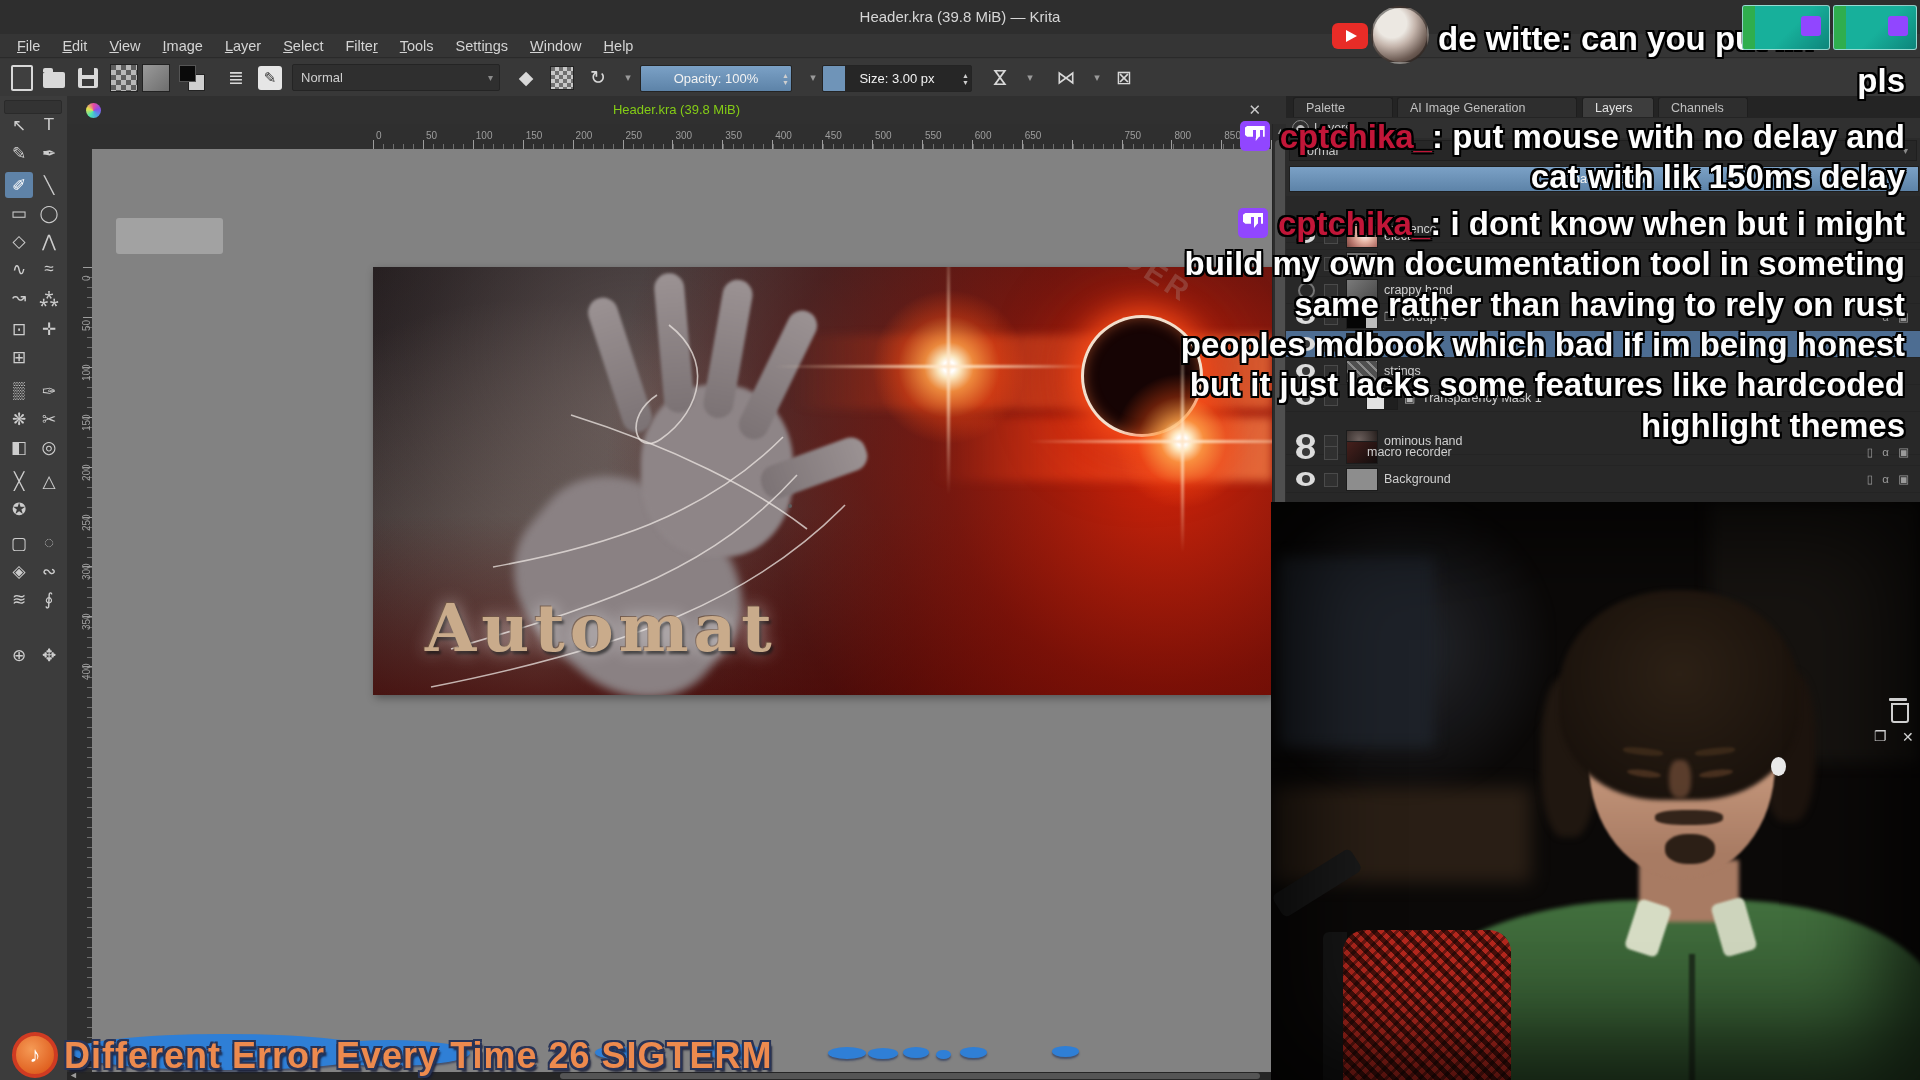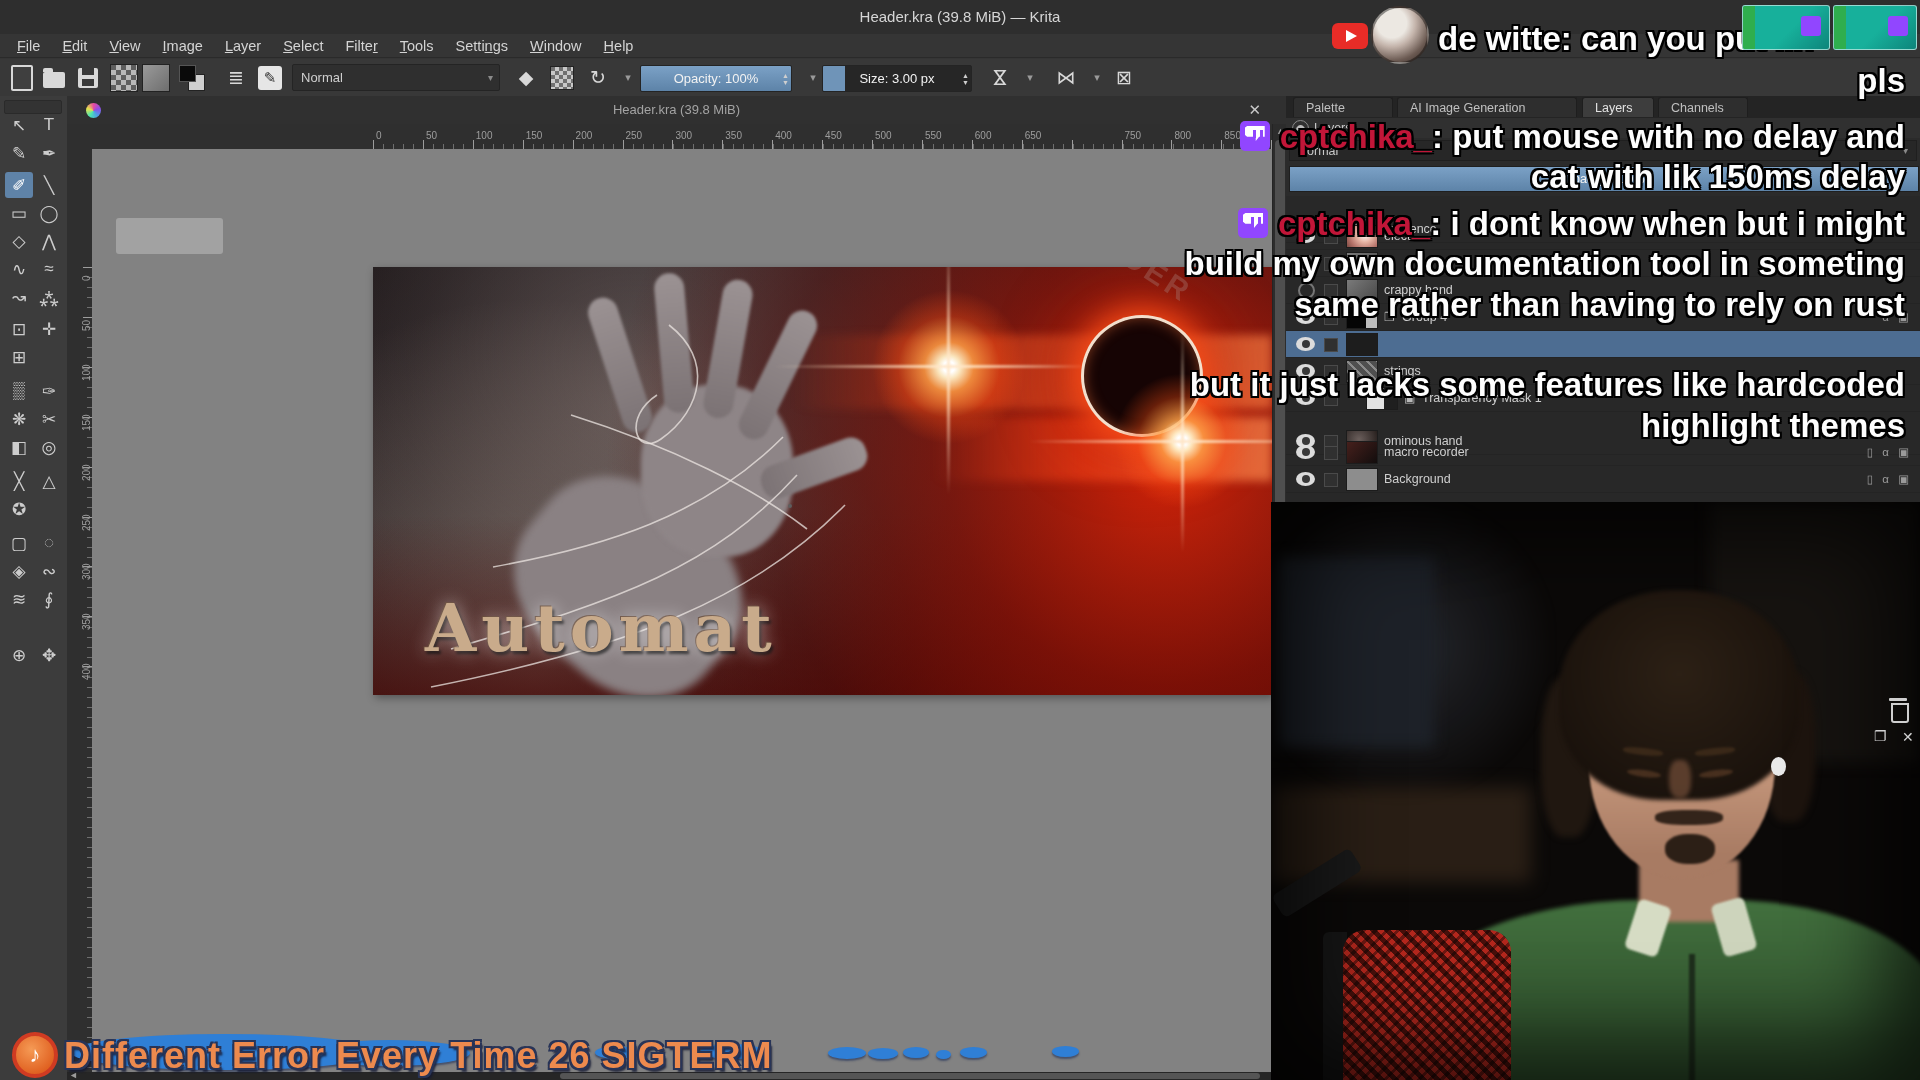--- a/index.html
+++ b/index.html
@@ -46,21 +46,21 @@
   .toolbox{left:0;top:96px;width:67px;height:984px;background:#3c3c3c;border-right:1px solid #2c2c2c;}
   .toolbox .grip{position:absolute;left:4px;top:4px;width:56px;height:12px;background:#333;border:1px solid #2a2a2a;border-radius:2px;}
   .tool{position:absolute;width:28px;height:26px;display:flex;align-items:center;justify-content:center;
     color:#cdcdcd;font-size:17px;border-radius:3px;}
   .tool.active{background:#5f83a8;color:#fff;}
 
   
   .tabbar{left:67px;top:96px;width:1219px;height:28px;background:#303030;border-bottom:1px solid #242424;}
   .tabbar .krita-icon{position:absolute;left:19px;top:7px;width:15px;height:15px;border-radius:50%;
     background:conic-gradient(#e64ca0,#8f4ce6,#4c9fe6,#4ce6b0,#e6e14c,#e64ca0);}
-  .tabbar .tab-title{position:absolute;left:0;right:0;top:6px;text-align:center;color:#a3a3a3;font-size:13px;}
+  .tabbar .tab-title{position:absolute;left:0;right:0;top:6px;text-align:center;color:#84cc16;font-size:13px;}
   .tabbar .tab-close{position:absolute;right:25px;top:5px;color:#c9c9c9;font-size:15px;}
   .ruler-corner{left:67px;top:124px;width:25px;height:25px;background:#2f2f2f;border-right:1px solid #222;border-bottom:1px solid #222;}
   .ruler-h{left:92px;top:124px;width:1180px;height:25px;background:#2f2f2f;border-bottom:1px solid #222;overflow:hidden;
     background-image:repeating-linear-gradient(90deg,#6e6e6e 0 1px,transparent 1px 10px);background-size:100% 5px;background-position:281px 20px;background-repeat:no-repeat;}
   .ruler-v{left:67px;top:149px;width:25px;height:923px;background:#2f2f2f;border-right:1px solid #222;overflow:hidden;
     background-image:repeating-linear-gradient(180deg,#6e6e6e 0 1px,transparent 1px 10px);background-size:5px 100%;background-position:20px 118px;background-repeat:no-repeat;}
   .rl{position:absolute;color:#9d9d9d;font-size:10px;}
   .rl.v{transform:rotate(-90deg);transform-origin:left top;}
   .canvas{left:92px;top:149px;width:1180px;height:923px;background:#828282;}
   .tooltip-box{left:116px;top:218px;width:107px;height:36px;background:rgba(190,190,190,.55);border-radius:3px;}
@@ -547,21 +547,21 @@
         <div class="layer-row" style="top: 232px;">
           <span class="eye"></span>
           <div class="lchk"></div>
           <div class="lthumb t-hand" style="left: 60px;"></div>
           <span class="lname" style="left: 98px;">ominous hand</span>
         </div>
         <div class="layer-row" style="top: 243px;">
           <span class="eye"></span>
           <div class="lchk"></div>
           <div class="lthumb t-macro" style="left: 60px;"></div>
-          <span class="lname" style="left: 98px; text-align: center;">macro recorder</span>
+          <span class="lname" style="left: 81px; text-align: center;">macro recorder</span>
           <span class="rIcons">▯ α ▣</span>
         </div>
         <div class="layer-row" style="top: 270px;">
           <span class="eye"></span>
           <div class="lchk"></div>
           <div class="lthumb t-bg" style="left: 60px;"></div>
           <span class="lname" style="left: 98px;">Background</span>
           <span class="rIcons">▯ α ▣</span>
         </div>
       </div>
@@ -615,20 +615,21 @@
     <div class="stream-thumb" style="left:1833px;width:82px;">
       <span class="grn"></span>
         <span class="tw"></span>
     </div>
     <div class="chat-line" style="top:62px;padding-left:44px;">pls</div>
   <div class="chat-line" style="top: 118px;"><span class="twitch-badge"></span><span class="chat-user">cptchika_</span>: put mouse with no delay and</div>
       <div class="chat-line" style="top: 158.3px;">cat with lik 150ms delay</div>
       <div class="chat-line" style="top: 205px;"><span class="twitch-badge"></span><span class="chat-user">cptchika_</span>: i dont know when but i might</div>
       <div class="chat-line" style="top: 245.3px;">build my own documentation tool in someting</div>
       <div class="chat-line" style="top: 285.6px;">same rather than having to rely on rust</div>
+      <div class="chat-line" style="top: 325.9px;">peoples mdbook which bad if im being honest</div>
       <div class="chat-line" style="top: 366.2px;">but it just lacks some features like hardcoded</div>
       <div class="chat-line" style="top: 406.5px;">highlight themes</div>
     </div>
 
   <div class="abs music" id="music">
       <div class="blob" style="left: 1052px; top: 26px; width: 27px; height: 11px;"></div>
       <div class="blob" style="left: 960px; top: 27px; width: 27px; height: 11px;"></div>
       <div class="blob" style="left: 936px; top: 30px; width: 15px; height: 9px;"></div>
       <div class="blob" style="left: 903px; top: 27px; width: 26px; height: 11px;"></div>
       <div class="blob" style="left: 868px; top: 28px; width: 30px; height: 11px;"></div>

